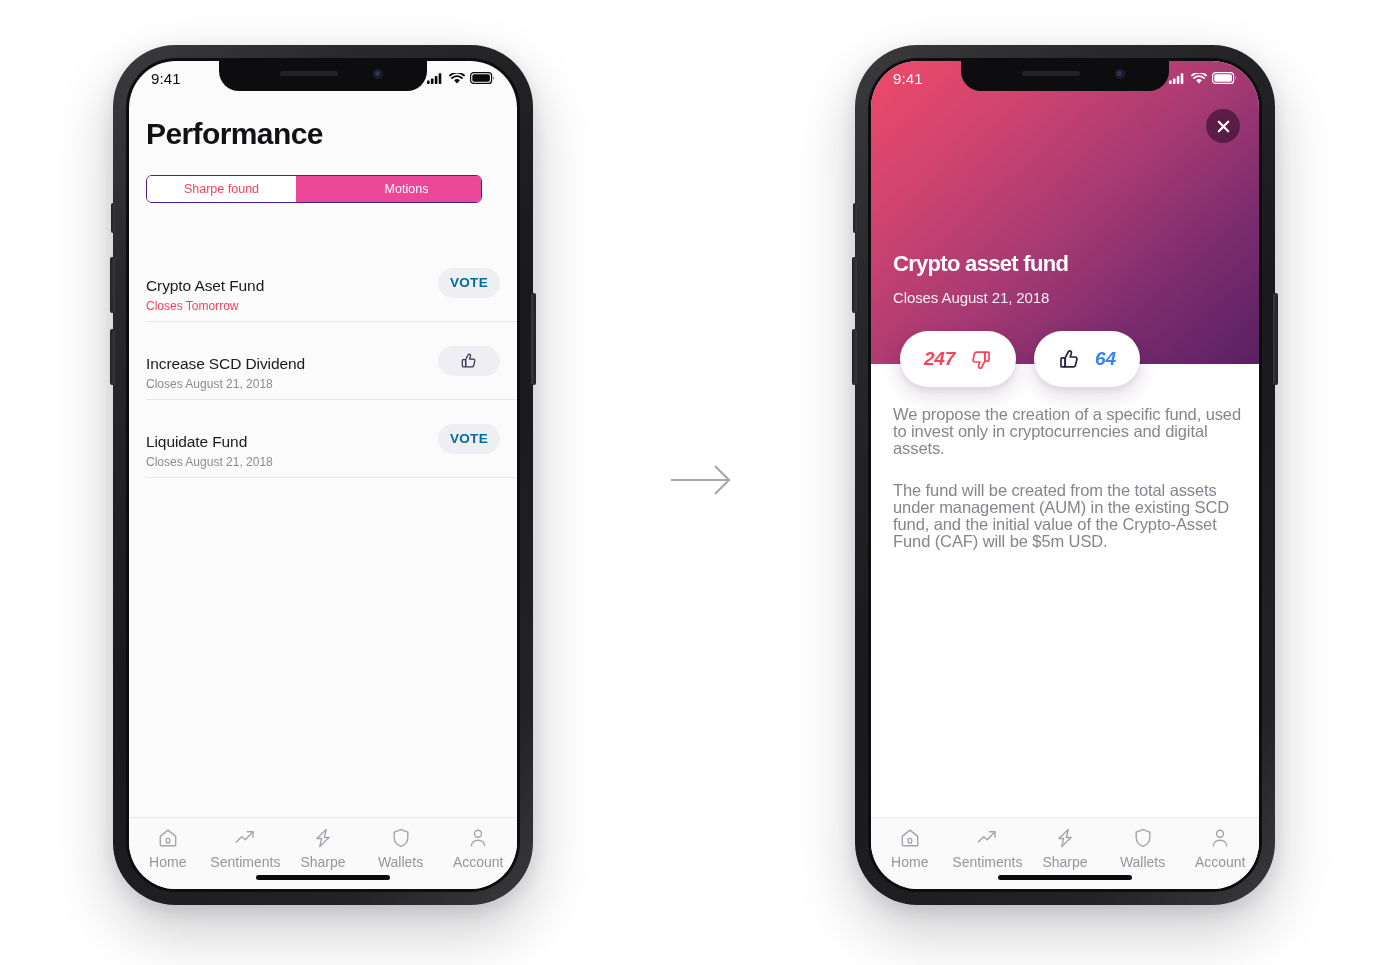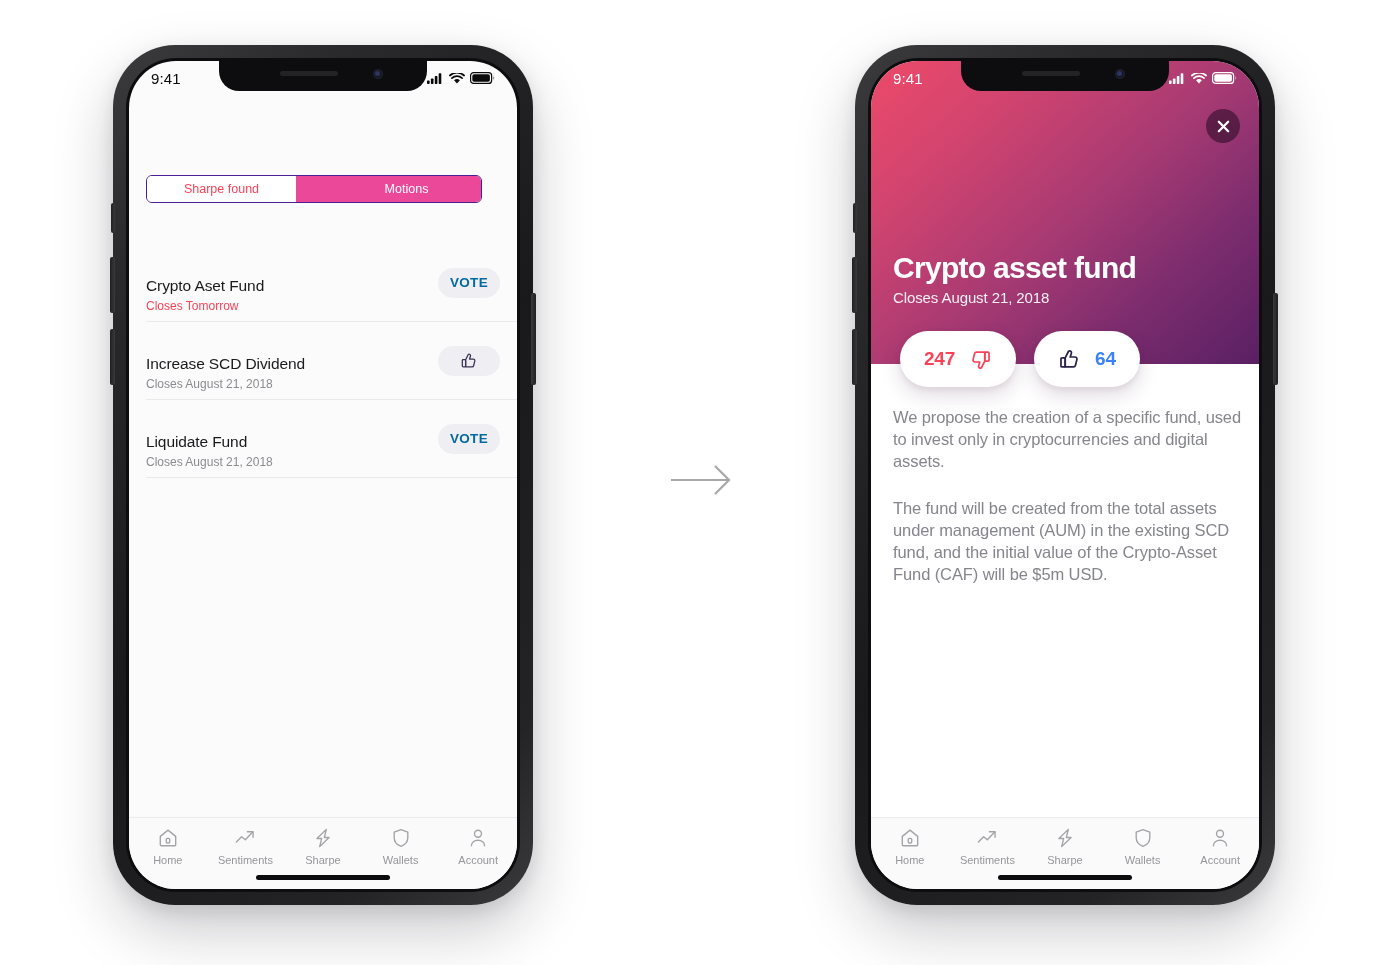--- a/index.html
+++ b/index.html
@@ -226,21 +226,21 @@
   }
   .tab {
     flex: 1;
     display: flex;
     flex-direction: column;
     align-items: center;
     gap: 5px;
     cursor: pointer;
   }
   .tab-label {
-    font-size: 11px;
+    font-size: 14px;
     color: #95959b;
   }
   .tab-icon { width: 22px; height: 22px; display: block; }
 
   .home-indicator {
     position: absolute;
     bottom: 9px;
     left: 50%;
     transform: translateX(-50%);
     width: 134px;
@@ -273,21 +273,21 @@
     display: flex;
     align-items: center;
     justify-content: center;
     cursor: pointer;
     z-index: 26;
   }
   .hero-title {
     position: absolute;
     left: 22px;
     top: 190px;
-    font-size: 30px;
+    font-size: 22px;
     font-weight: bold;
     color: #ffffff;
     letter-spacing: -0.7px;
   }
   .hero-sub {
     position: absolute;
     left: 22px;
     top: 228px;
     font-size: 15px;
     color: #f6f0f3;
@@ -307,39 +307,40 @@
     border-radius: 28px;
     background: #ffffff;
     box-shadow: 0 8px 20px rgba(60,20,60,0.16), 0 2px 6px rgba(60,20,60,0.08);
     display: flex;
     align-items: center;
     justify-content: center;
     gap: 14px;
     padding: 0 24px;
     cursor: pointer;
     box-sizing: border-box;
+    font-style: italic;
   }
   .vote-count {
     font-size: 19px;
     font-weight: bold;
     letter-spacing: -0.2px;
   }
   .vote-count.down { color: #FA4359; }
   .vote-count.up { color: #3b82f6; }
 
   .body-copy {
     position: absolute;
     left: 22px;
     right: 16px;
     top: 345px;
   }
   .body-copy p {
     margin: 0 0 25px 0;
     font-size: 16.5px;
-    line-height: 22px;
+    line-height: 17px;
     color: #85858d;
     letter-spacing: -0.1px;
   }
 
   
   .flow-arrow {
     position: absolute;
     left: 667px;
     top: 460px;
     width: 70px;
@@ -378,20 +379,21 @@
             <path d="M0.9 2.5 a10.6 10.6 0 0 1 14.2 0" stroke="#0a0a0a" stroke-width="1.7" fill="none" stroke-linecap="round"></path>
           </svg>
           <svg class="ic-batt" width="25" height="12" viewBox="0 0 25 12">
             <rect x="0.6" y="0.6" width="21" height="10.8" rx="3" stroke="#0a0a0a" stroke-width="1.2" fill="none"></rect>
             <rect x="2.3" y="2.3" width="17.6" height="7.4" rx="1.8" fill="#0a0a0a"></rect>
             <path d="M23.2 4.2 v3.6 a2 2 0 0 0 0-3.6 Z" fill="#0a0a0a" opacity="0.45"></path>
           </svg>
         </div>
       </div>
 
+      <div class="page-title">Performance</div>
 
       <div class="segmented">
         <div class="seg seg-inactive">Sharpe found</div>
         <div class="seg seg-active">Motions</div>
       </div>
 
       <div class="motion-list">
 
         <div class="motion-row">
           <div class="motion-texts">

